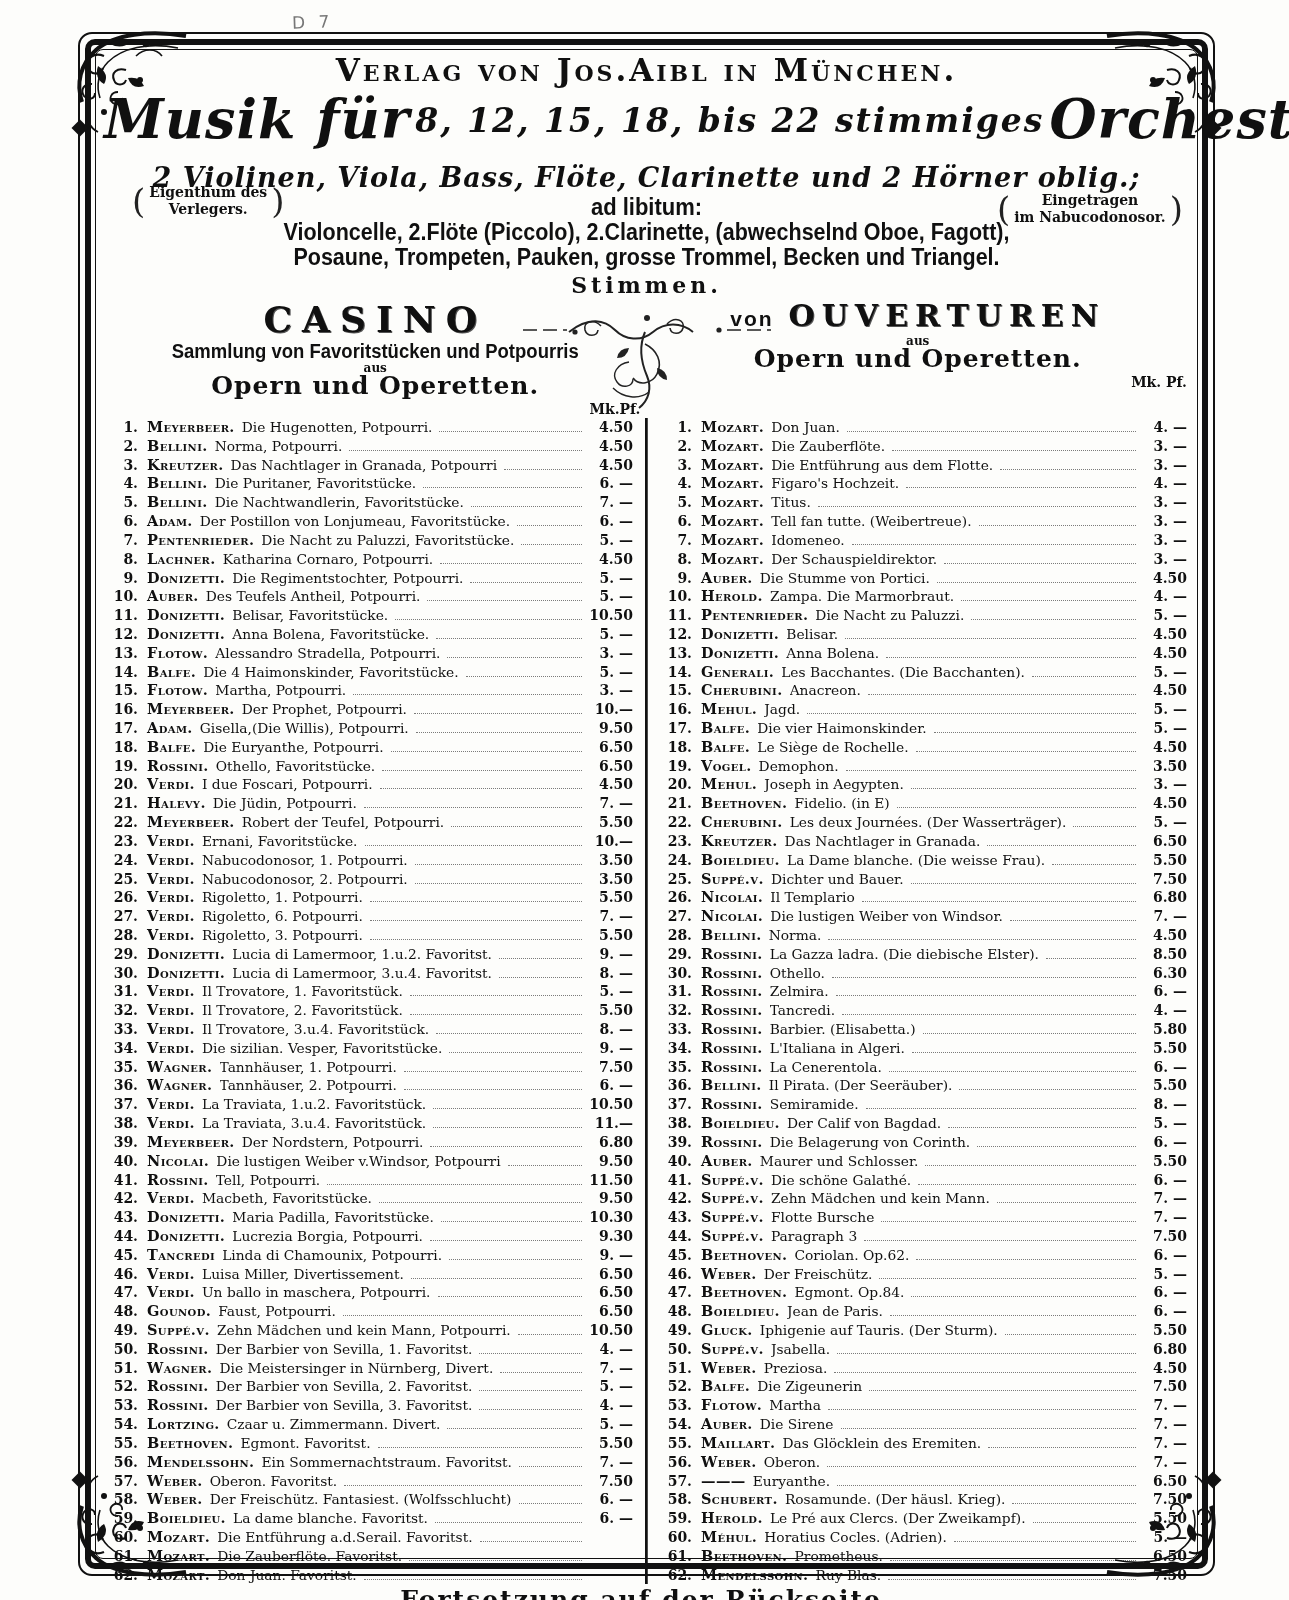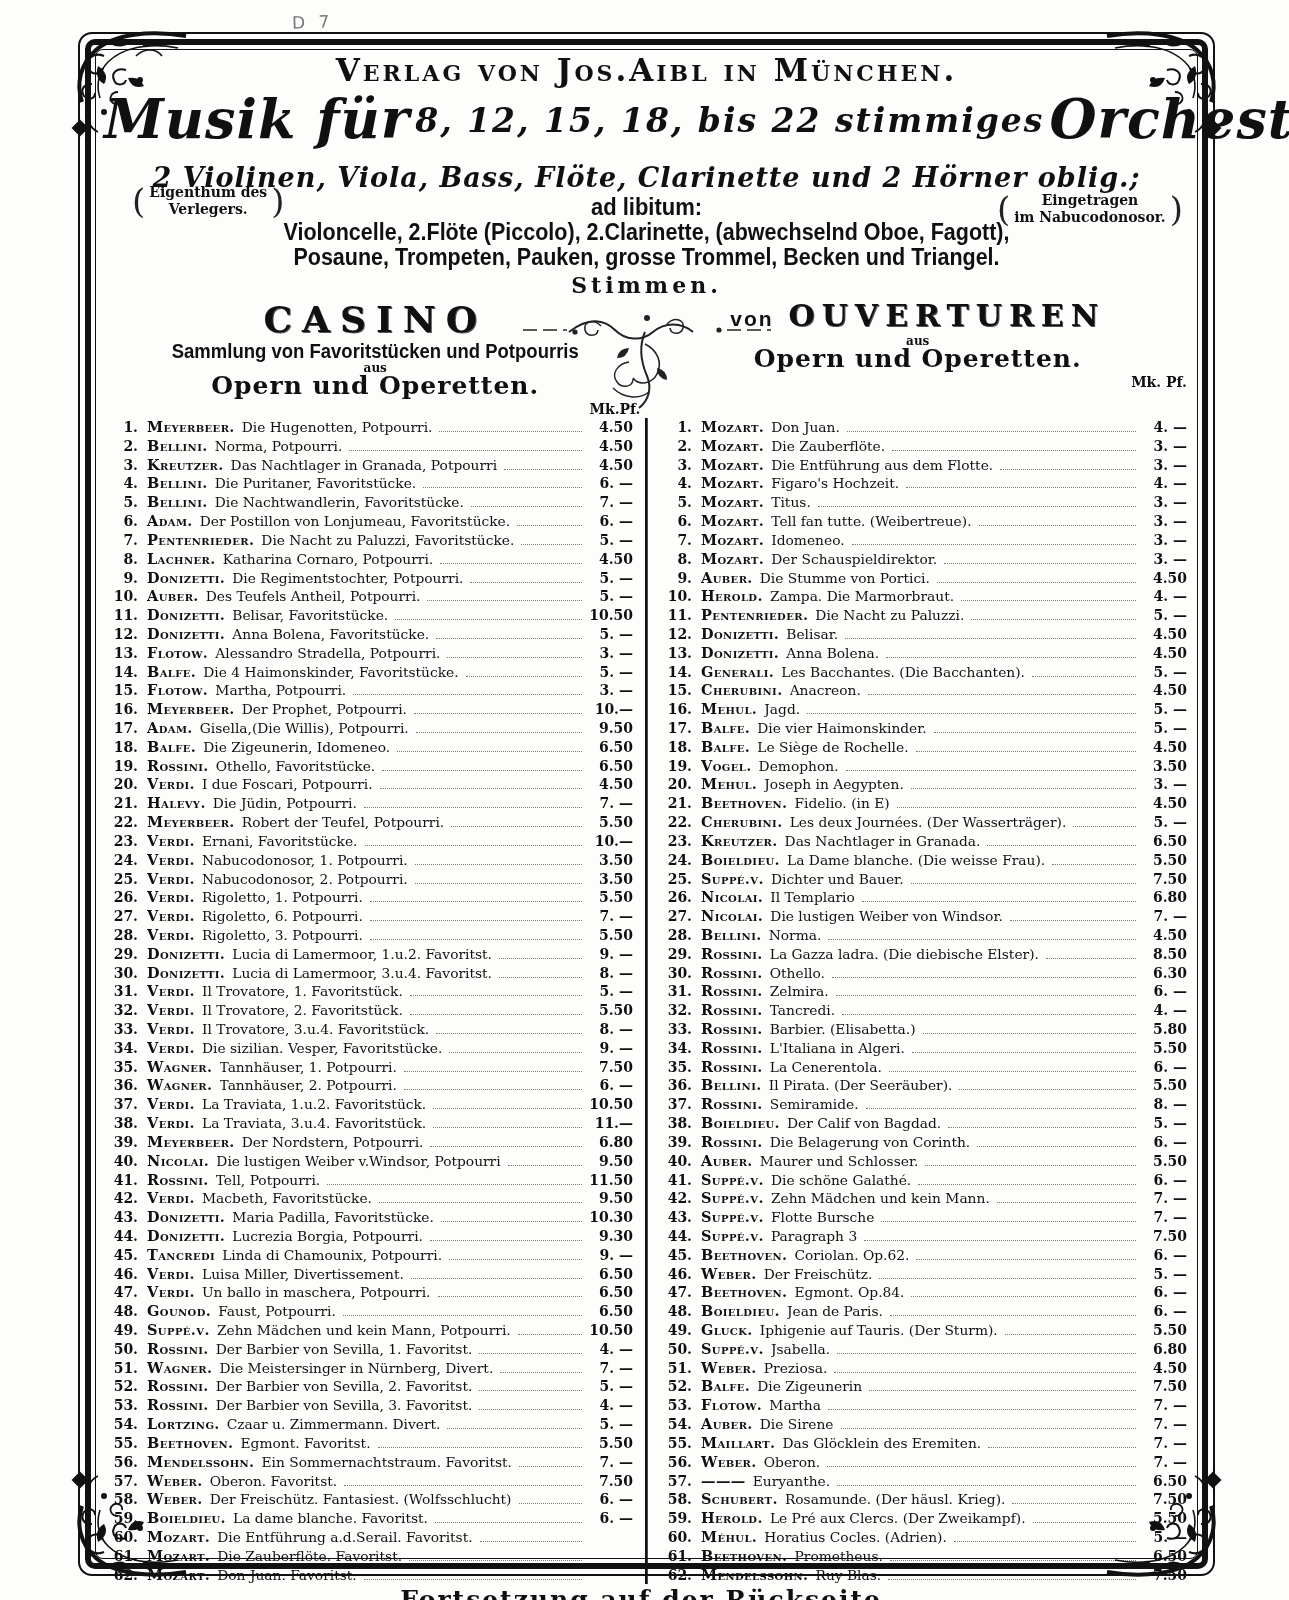--- a/index.html
+++ b/index.html
@@ -428,21 +428,21 @@
           <span class="no">17.</span>
           <span class="comp">Adam.</span>
           <span class="ttl">Gisella,(Die Willis), Potpourri.</span>
           <span class="leader"></span>
           <span class="price">9.50</span>
         </div>
 
         <div class="row">
           <span class="no">18.</span>
           <span class="comp">Balfe.</span>
-          <span class="ttl">Die Zigeunerin, Idomeneo.</span>
+          <span class="ttl">Die Euryanthe, Potpourri.</span>
           <span class="leader"></span>
           <span class="price">6.50</span>
         </div>
 
         <div class="row">
           <span class="no">19.</span>
           <span class="comp">Rossini.</span>
           <span class="ttl">Othello, Favoritstücke.</span>
           <span class="leader"></span>
           <span class="price">6.50</span>

